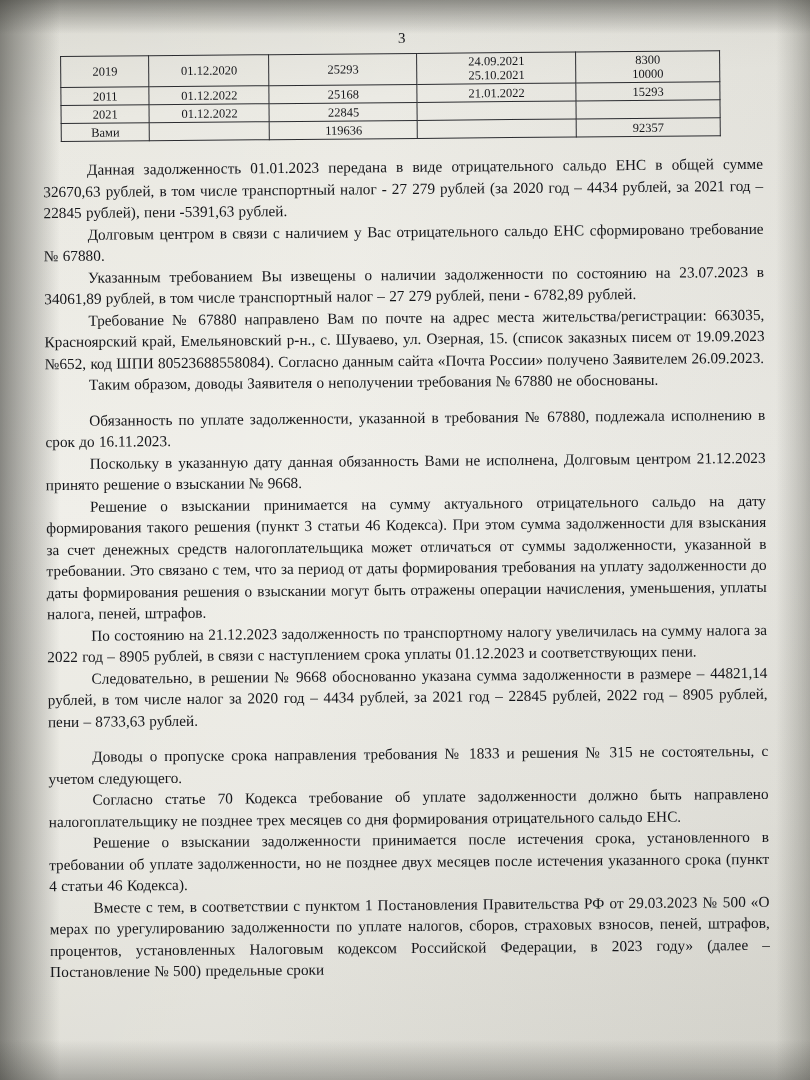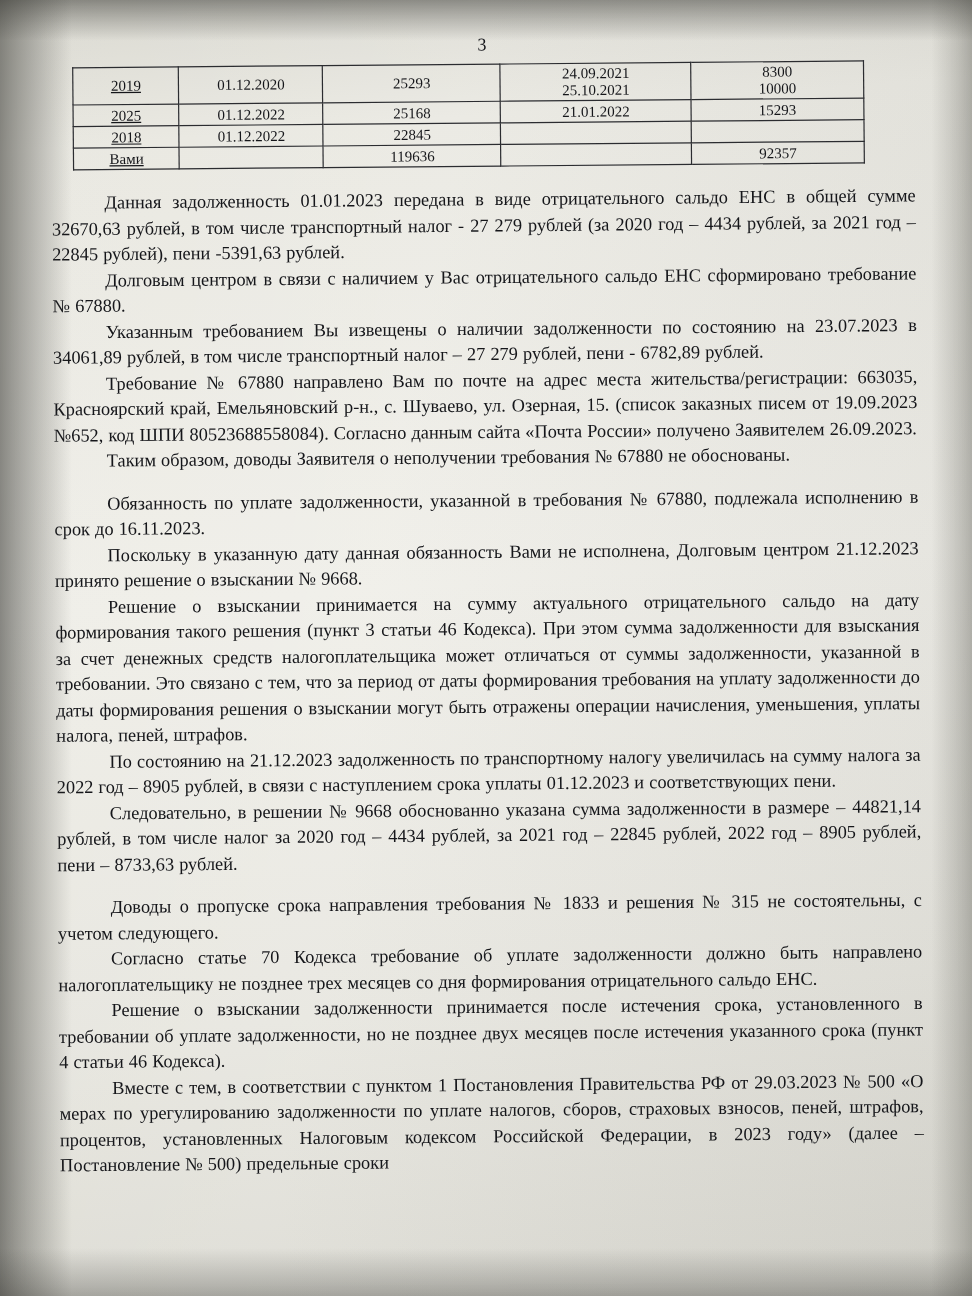--- a/index.html
+++ b/index.html
@@ -73,21 +73,21 @@
     font-size: 12.5px;
   }
   table.amounts td {
     border: 1px solid #2b2c30;
     padding: 1px 3px;
     text-align: center;
     height: 15px;
     line-height: 14px;
     white-space: nowrap;
   }
-  td.c0 { width: 86px; text-decoration: underline; }
+  td.c0 { width: 86px; }
   td.c1 { width: 118px; }
   td.c2 { width: 150px; }
   td.c3 { width: 160px; }
   td.c4 { width: 146px; }
   .two-line { line-height: 14px; }
   p {
     margin: 0;
     text-align: justify;
     text-indent: 44px;
     font-size: 15.3px;
@@ -116,28 +116,28 @@
           <td class="c3 two-line">
             <div>24.09.2021</div>
               <div>25.10.2021</div>
           </td>
           <td class="c4 two-line">
             <div>8300</div>
               <div>10000</div>
           </td>
         </tr>
         <tr>
-          <td class="c0">2025</td>
+          <td class="c0">2011</td>
           <td class="c1">01.12.2022</td>
           <td class="c2">25168</td>
           <td class="c3">21.01.2022</td>
           <td class="c4">15293</td>
         </tr>
         <tr>
-          <td class="c0">2018</td>
+          <td class="c0">2021</td>
           <td class="c1">01.12.2022</td>
           <td class="c2">22845</td>
           <td class="c3"></td>
           <td class="c4"></td>
         </tr>
         <tr>
           <td class="c0">Вами</td>
           <td class="c1"></td>
           <td class="c2">119636</td>
           <td class="c3"></td>

